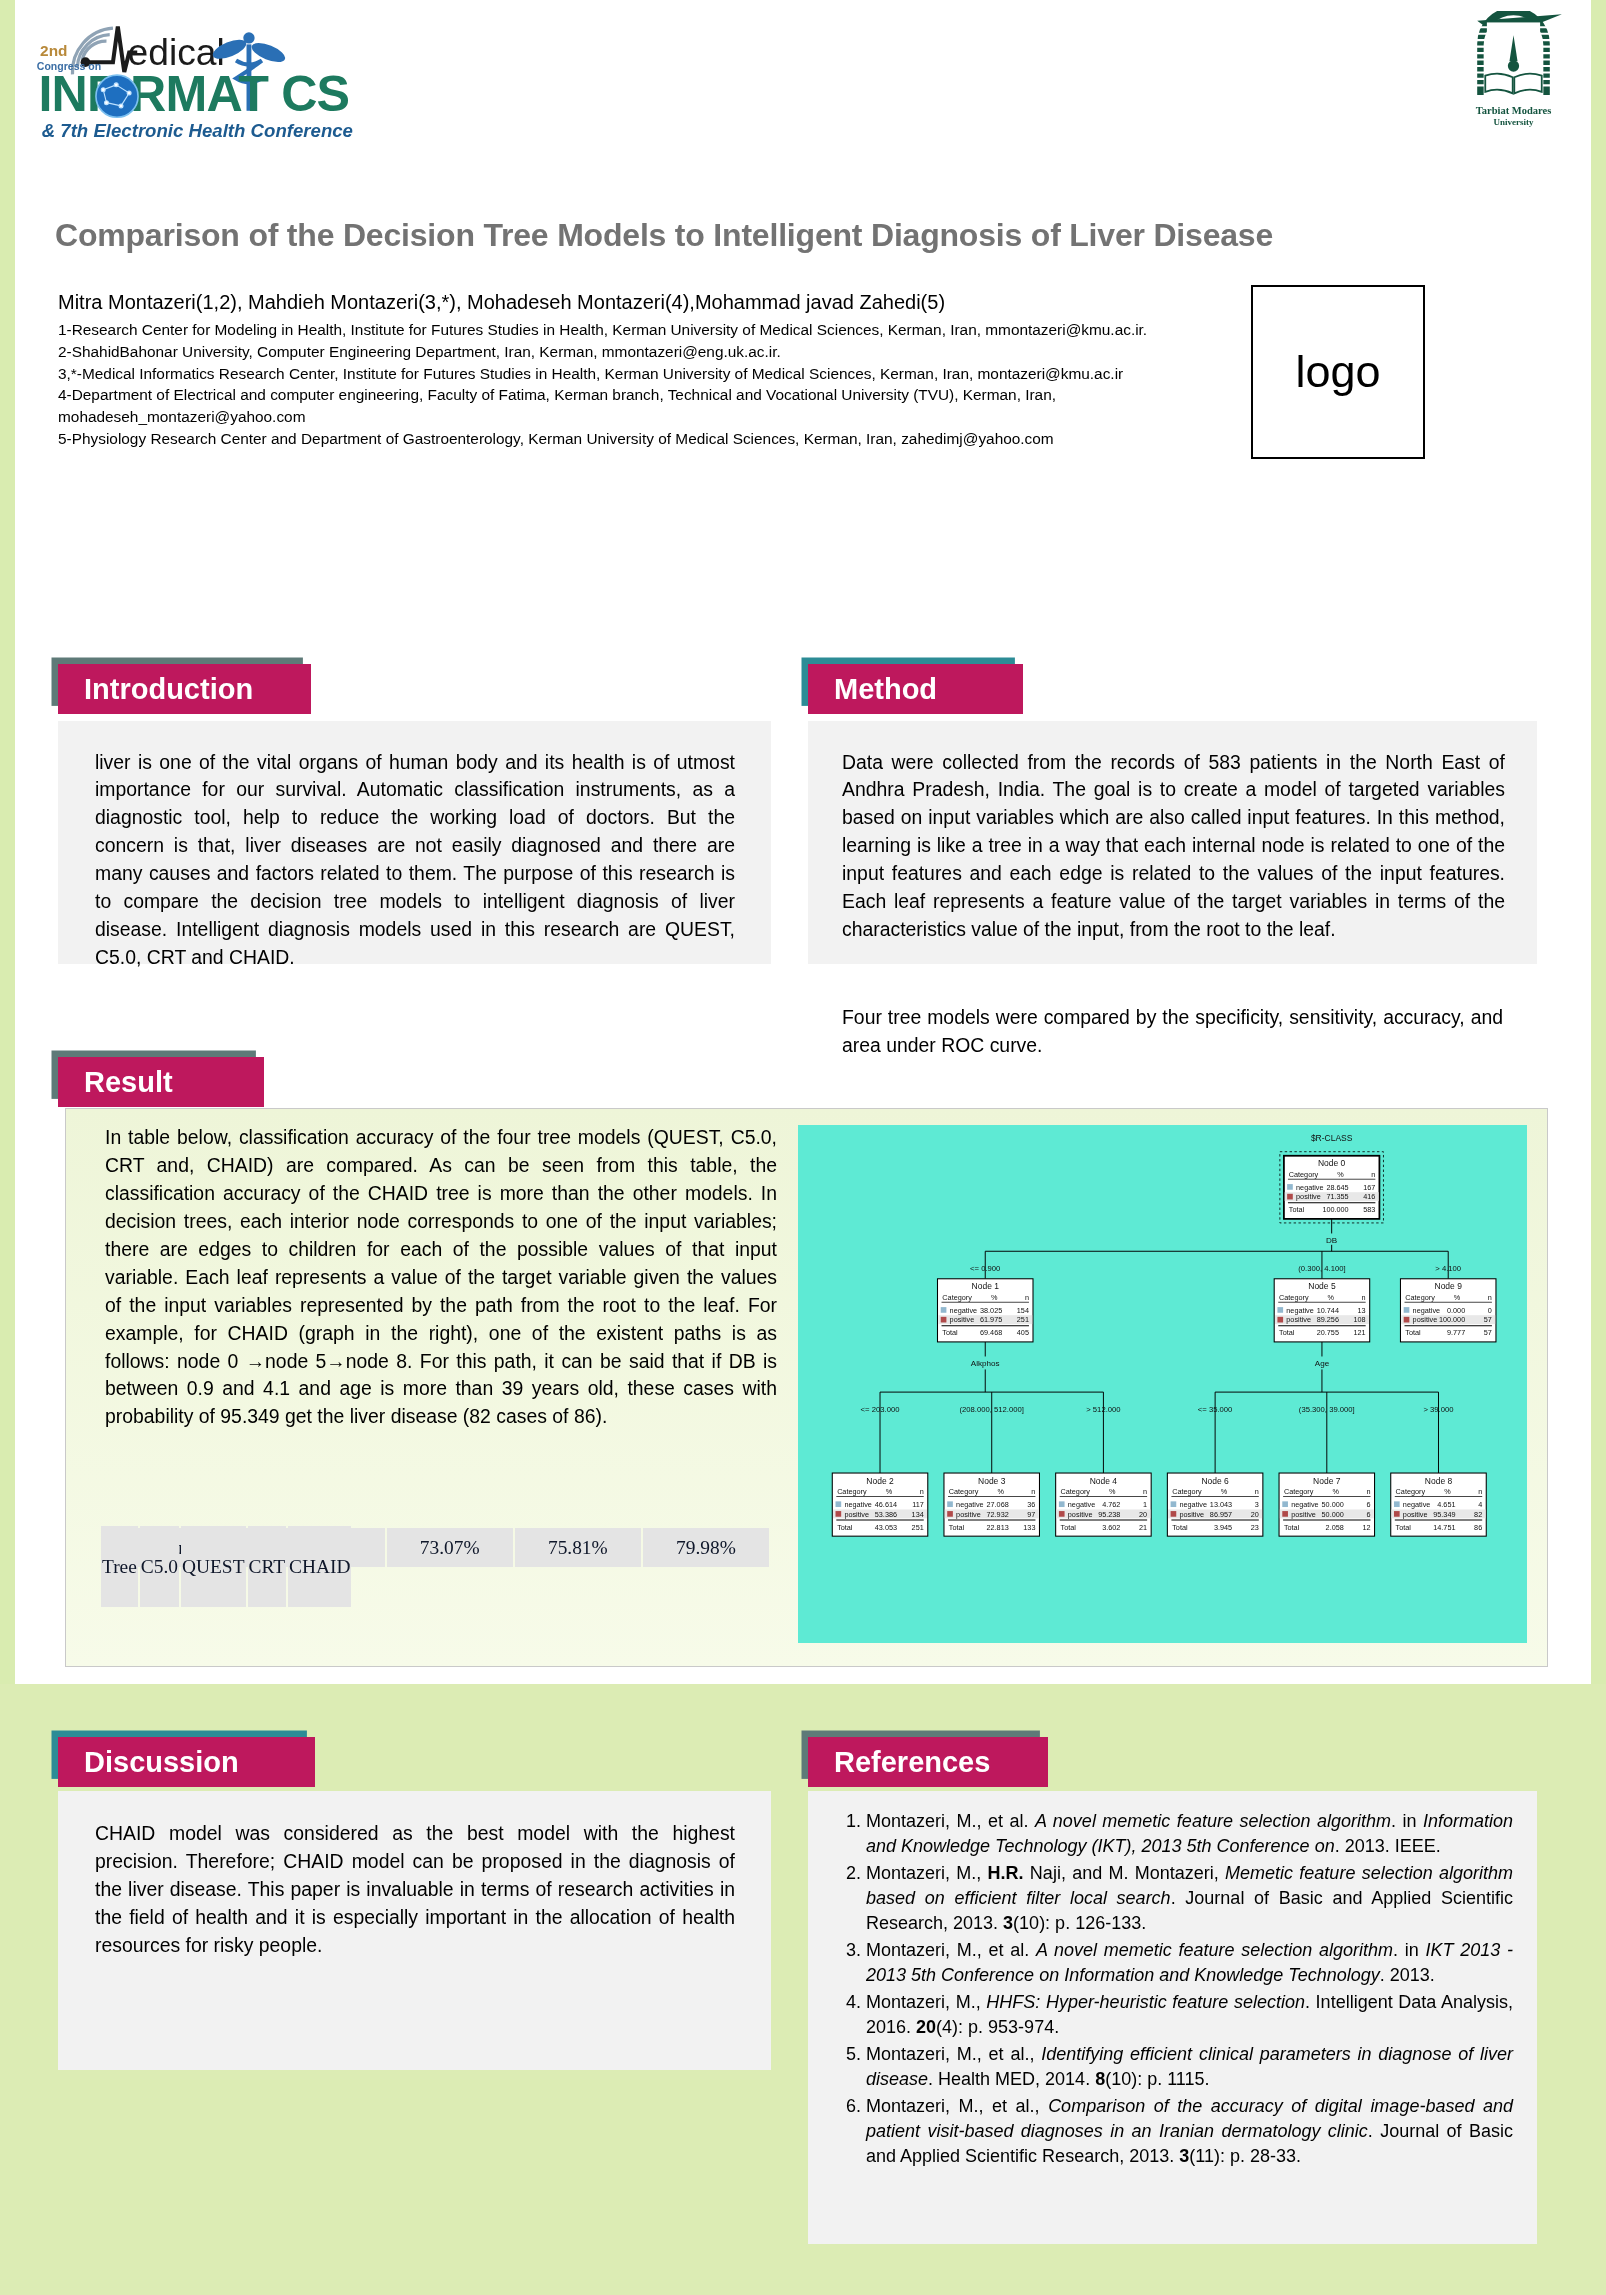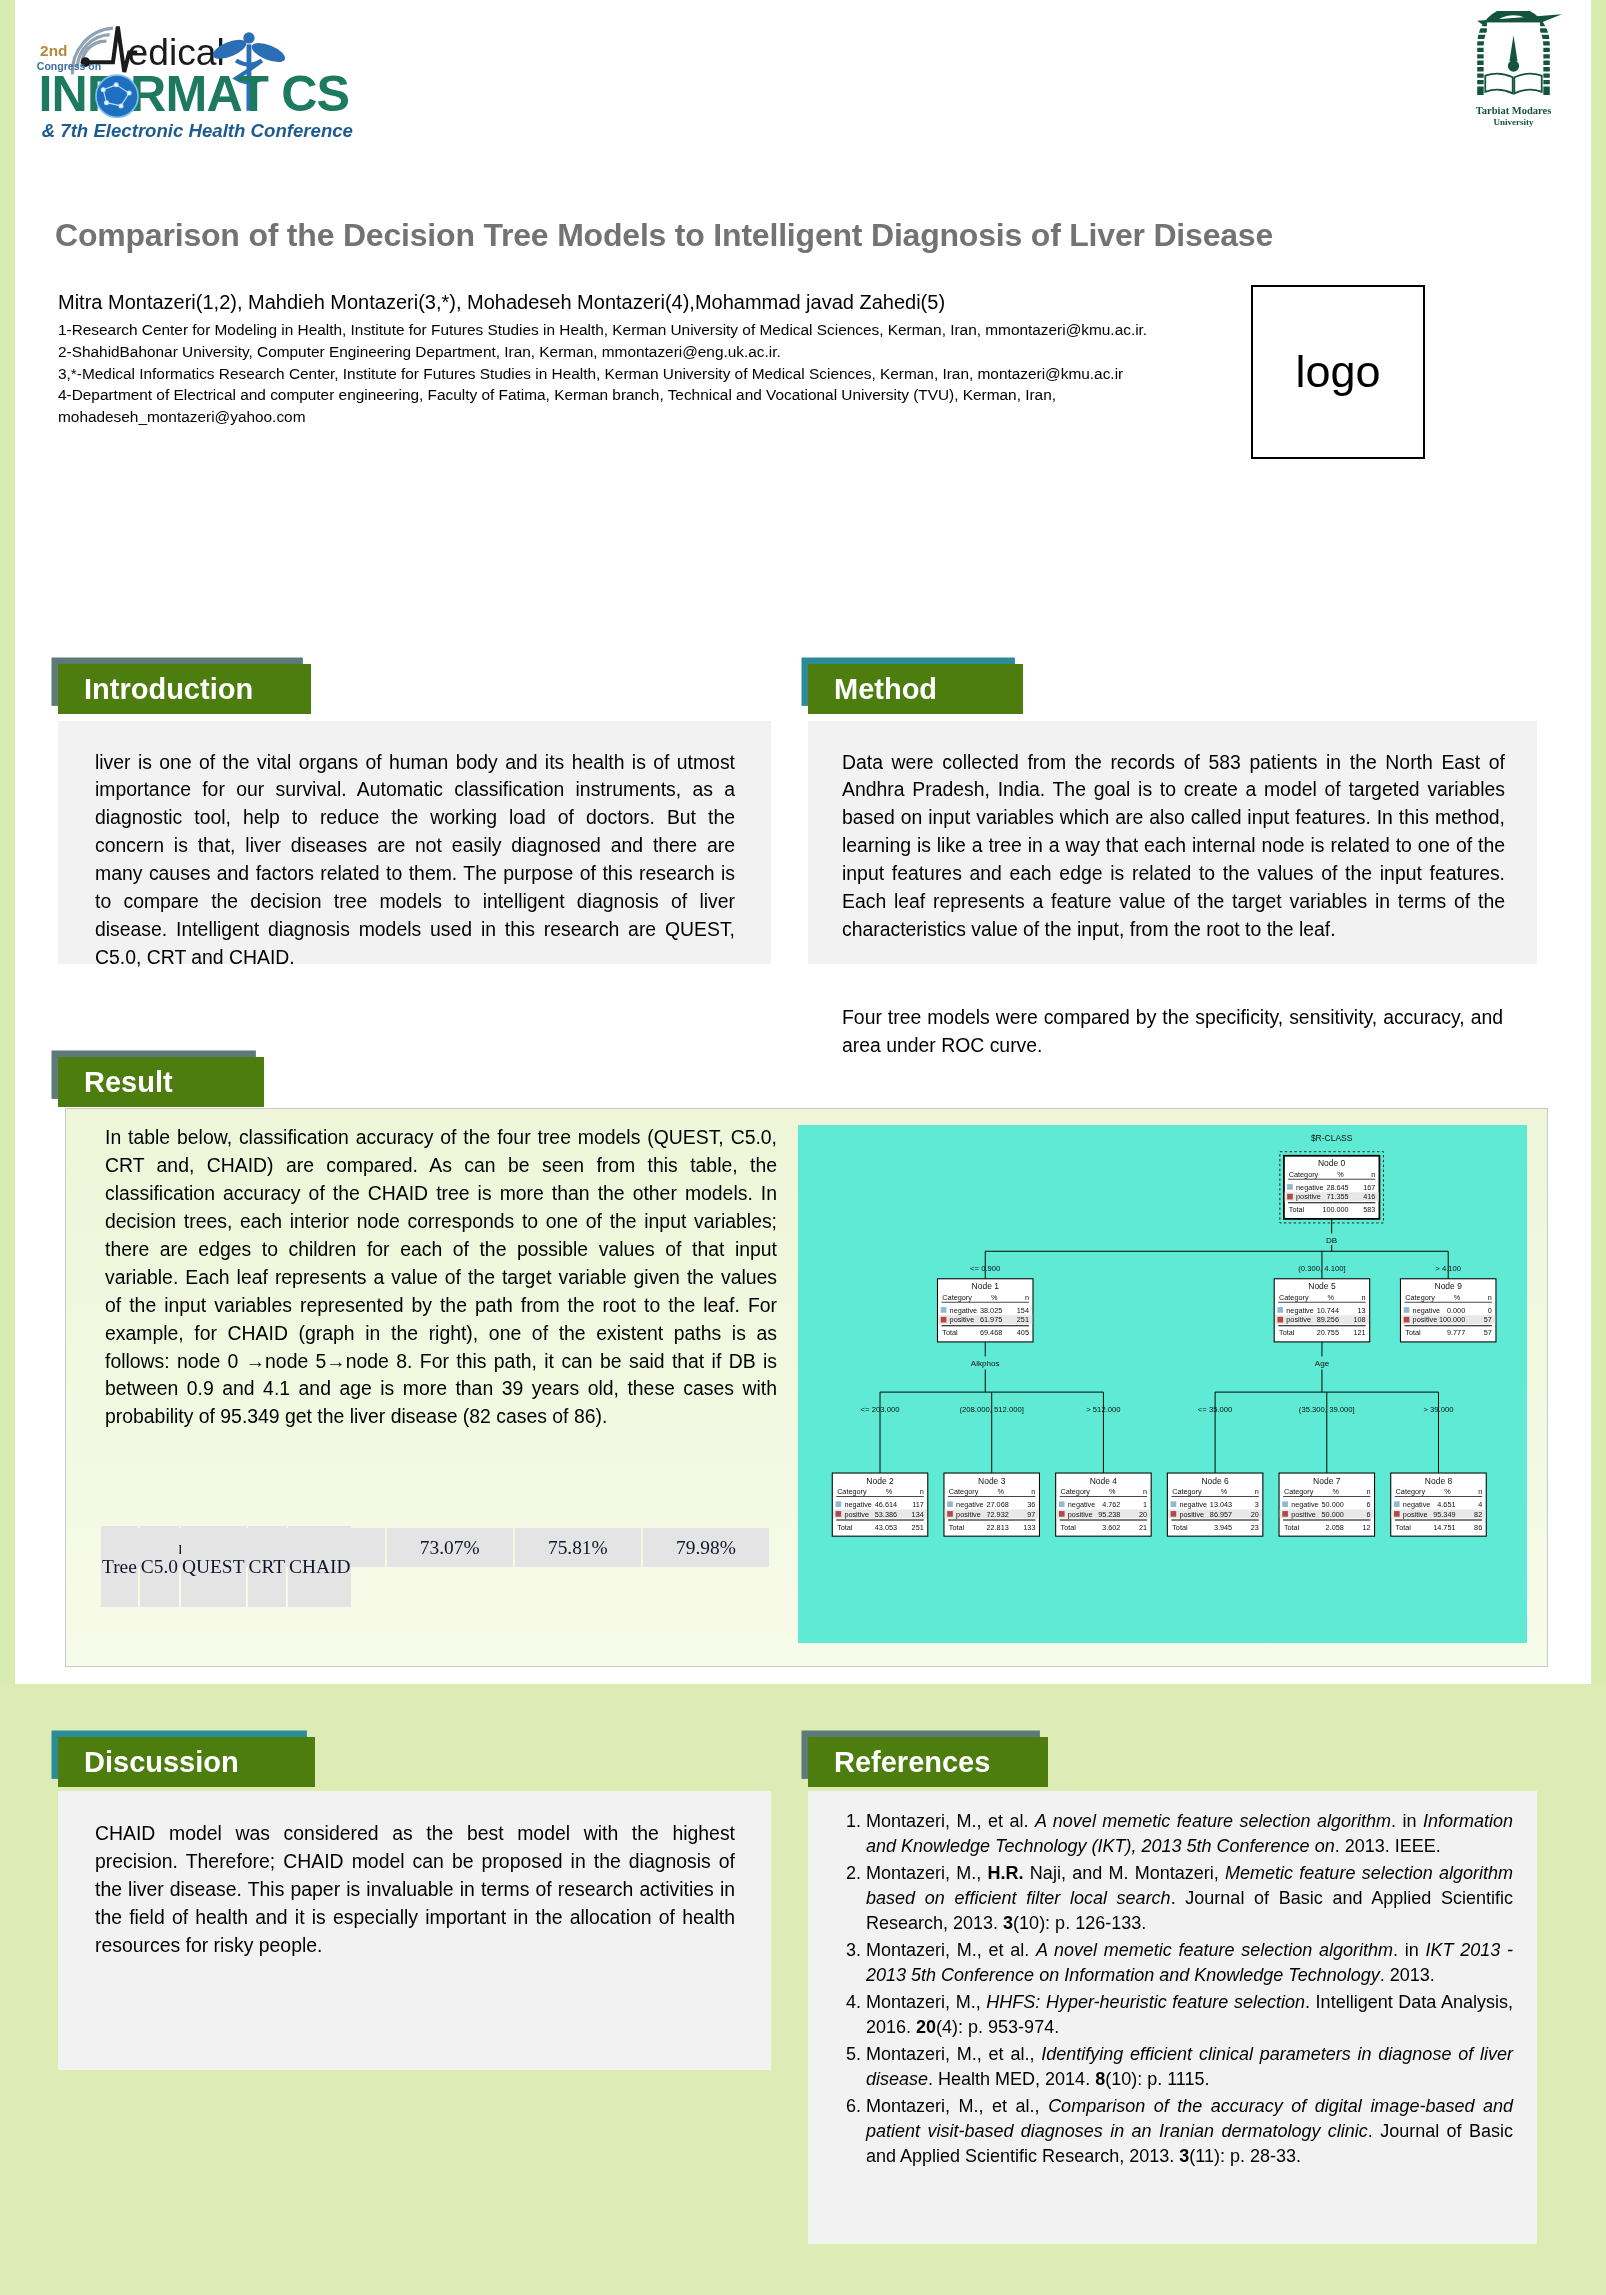--- a/index.html
+++ b/index.html
@@ -47,21 +47,21 @@
   .logo-box {
     position:absolute; left:1251px; top:285px; width:170px; height:170px;
     border:2.4px solid #000; background:#fff;
     display:flex; align-items:center; justify-content:center;
     font-size:45px; color:#000;
   }
 
   
   .sec-head {
     position:absolute; height:50px;
-    background:#4d7c0f;
+    background:#be185d;
     color:#fff; font-size:29px; font-weight:bold;
     display:flex; align-items:center; padding-left:26px;
     box-sizing:border-box;
     box-shadow: -7.3px -7.3px 0 -0.8px #5e7a78;
   }
   .sec-head.teal { box-shadow: -7.3px -7.3px 0 -0.8px #2c8c96; }
 
   
   .panel {
     position:absolute;
@@ -205,20 +205,21 @@
 </div>
 
 <div class="title">Comparison of the Decision Tree Models to Intelligent Diagnosis of Liver Disease</div>
 
 <div class="authors">
   <div class="names">Mitra Montazeri(1,2), Mahdieh Montazeri(3,*),  Mohadeseh Montazeri(4),Mohammad javad Zahedi(5)</div>
   <div class="aff">1-Research Center for Modeling in Health, Institute for Futures Studies in Health, Kerman University of Medical Sciences, Kerman, Iran, mmontazeri@kmu.ac.ir.</div>
   <div class="aff">2-ShahidBahonar University, Computer Engineering Department, Iran, Kerman, mmontazeri@eng.uk.ac.ir.</div>
   <div class="aff">3,*-Medical Informatics Research Center, Institute for Futures Studies in Health, Kerman University of Medical Sciences, Kerman, Iran, montazeri@kmu.ac.ir</div>
   <div class="aff">4-Department of Electrical and computer engineering, Faculty of Fatima, Kerman branch, Technical and Vocational University (TVU), Kerman, Iran, mohadeseh_montazeri@yahoo.com</div>
+  <div class="aff">5-Physiology Research Center and Department of Gastroenterology, Kerman University of Medical Sciences, Kerman, Iran, zahedimj@yahoo.com</div>
 </div>
 <div class="logo-box">logo</div>
 
 <div class="sec-head" id="intro-head">Introduction</div>
 <div class="panel" id="intro-panel">
   <p>liver is one of the vital organs of human body and its health is of utmost importance for our survival. Automatic classification instruments, as a diagnostic tool, help to reduce the working load of doctors. But the concern is that, liver diseases are not easily diagnosed and there are many causes and factors related to them. The purpose of this research is to compare the decision tree models to intelligent diagnosis of liver disease. Intelligent diagnosis models used in this research are QUEST, C5.0, CRT and CHAID.</p>
 </div>
 
 <div class="sec-head teal" id="method-head">Method</div>
 <div class="panel" id="method-panel">

